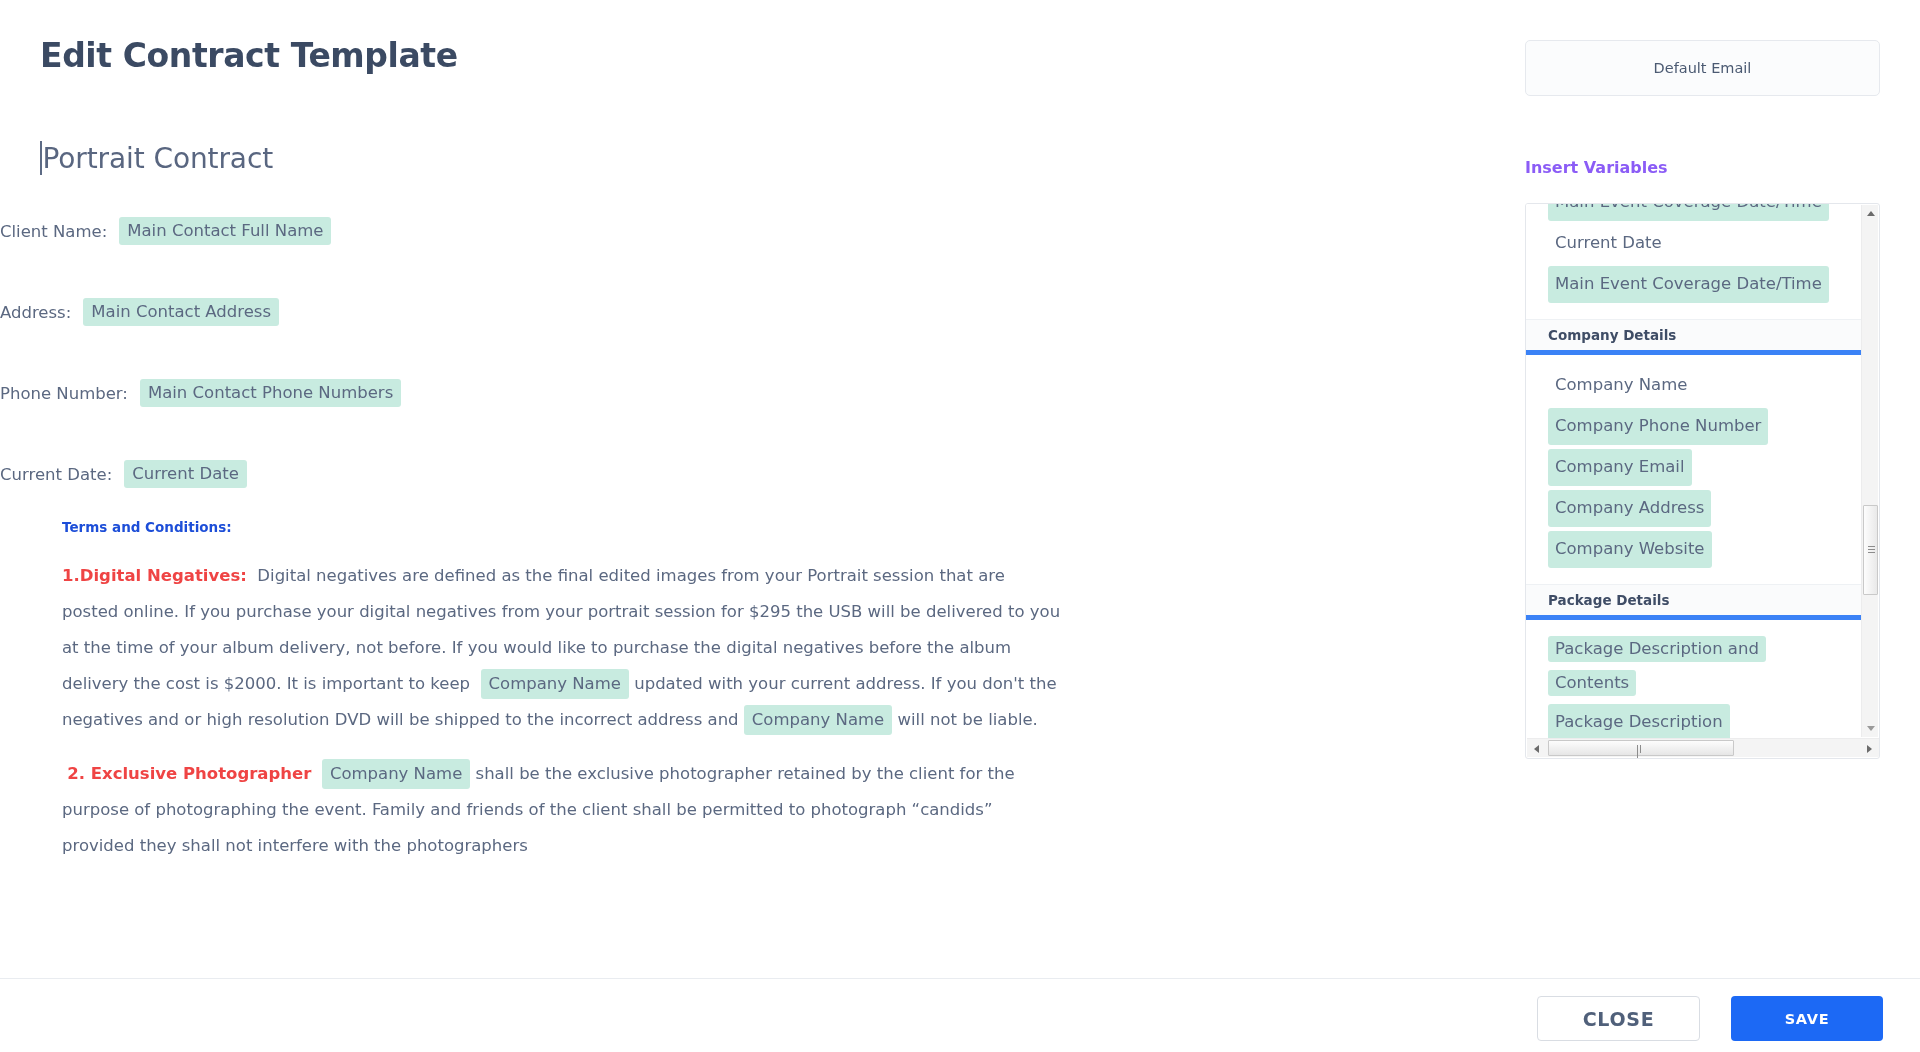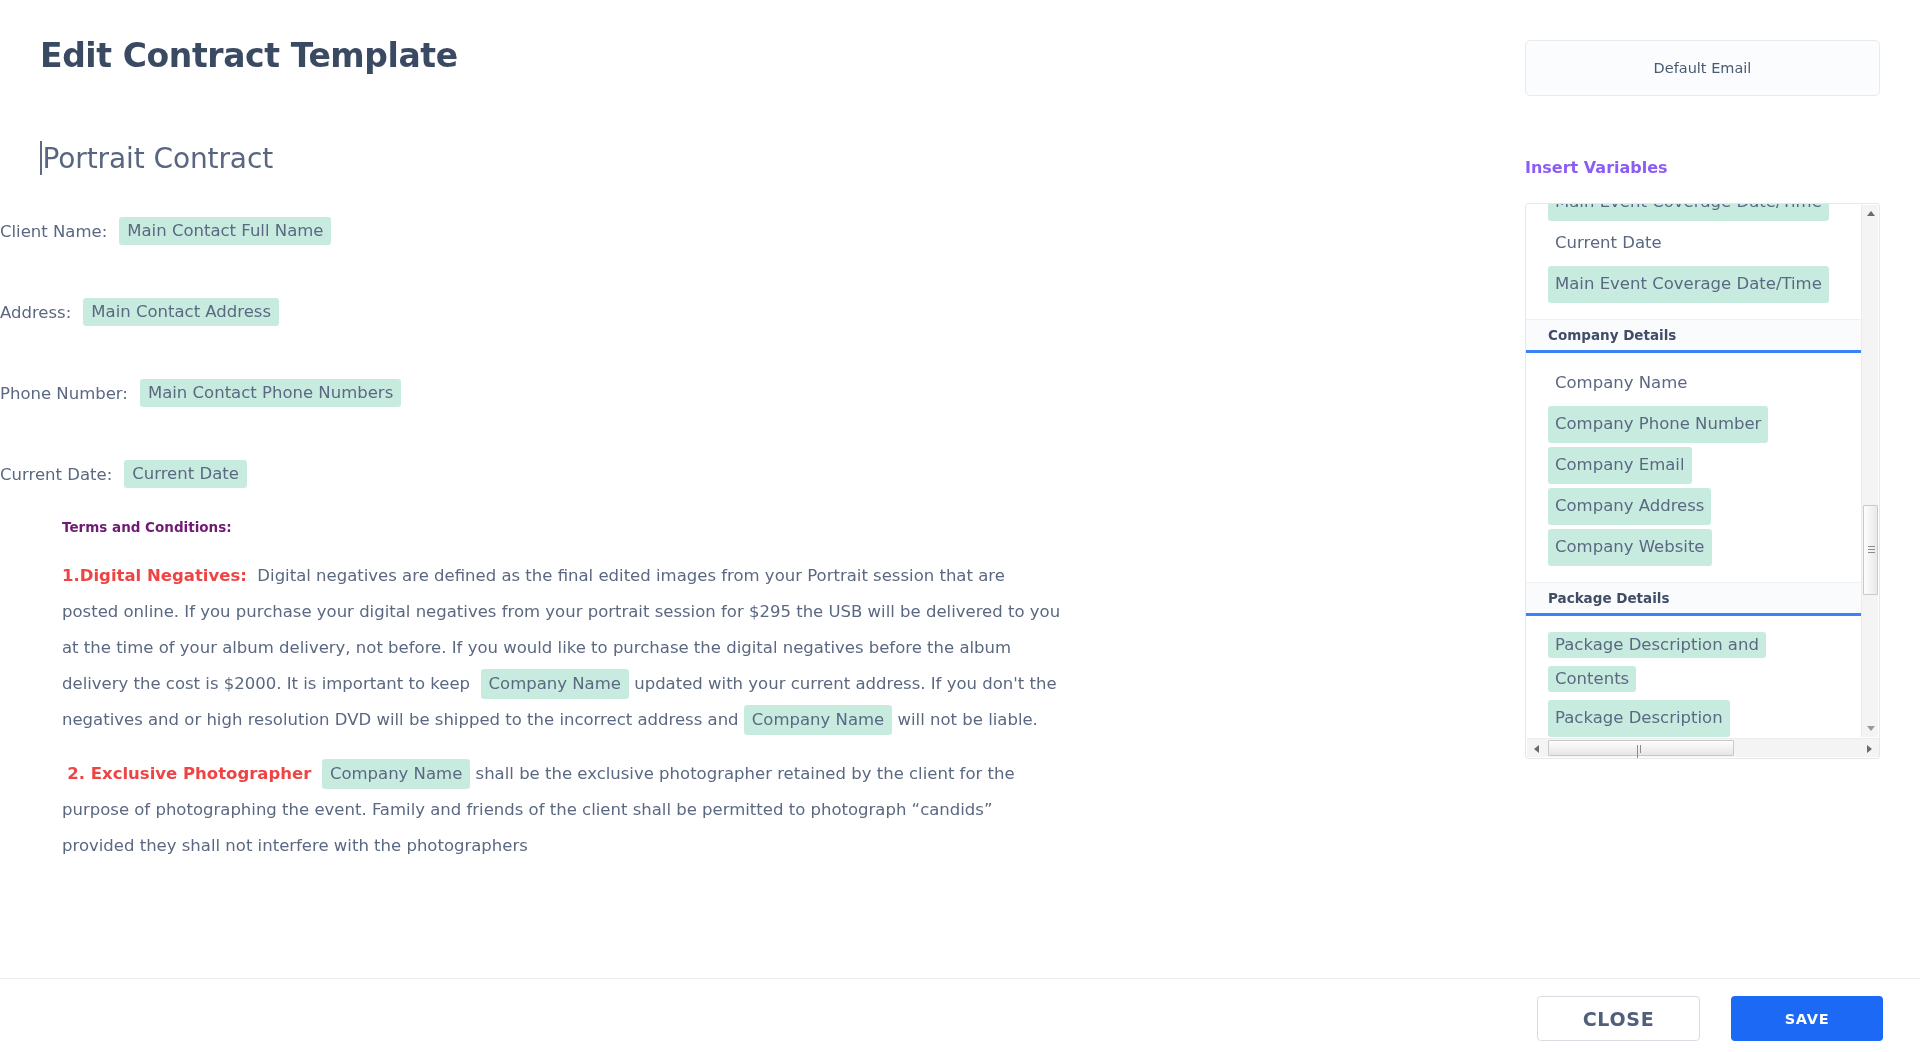--- a/index.html
+++ b/index.html
@@ -98,21 +98,21 @@
     color: #5b6881;
     font-size: 16.5px;
     line-height: 1.2;
     white-space: nowrap;
   }
 
   .terms-head {
     margin: -18px 0 0 62px;
     font-size: 13.5px;
     font-weight: bold;
-    color: #701a75;
+    color: #1d4ed8;
   }
 
   .body-block {
     margin: 23px 0 0 62px;
     width: 1000px;
     font-size: 16.5px;
     line-height: 36px;
     color: #5b6881;
   }
   .body-block p { margin-bottom: 18px; }
@@ -181,21 +181,21 @@
   .var-item.wrap .chip {
     display: inline;
     box-decoration-break: clone;
     -webkit-box-decoration-break: clone;
     line-height: 34px;
   }
 
   .var-group {
     background: #fafbfc;
     border-top: 1px solid #eef1f4;
-    border-bottom: 3px solid #3b82f6;
+    border-bottom: 5px solid #3b82f6;
     padding: 7px 18px 7px 22px;
     font-size: 13.5px;
     font-weight: bold;
     color: #3f4d66;
     margin: 14px 0 10px 0;
   }
 
   
   .vscroll {
     position: absolute;

